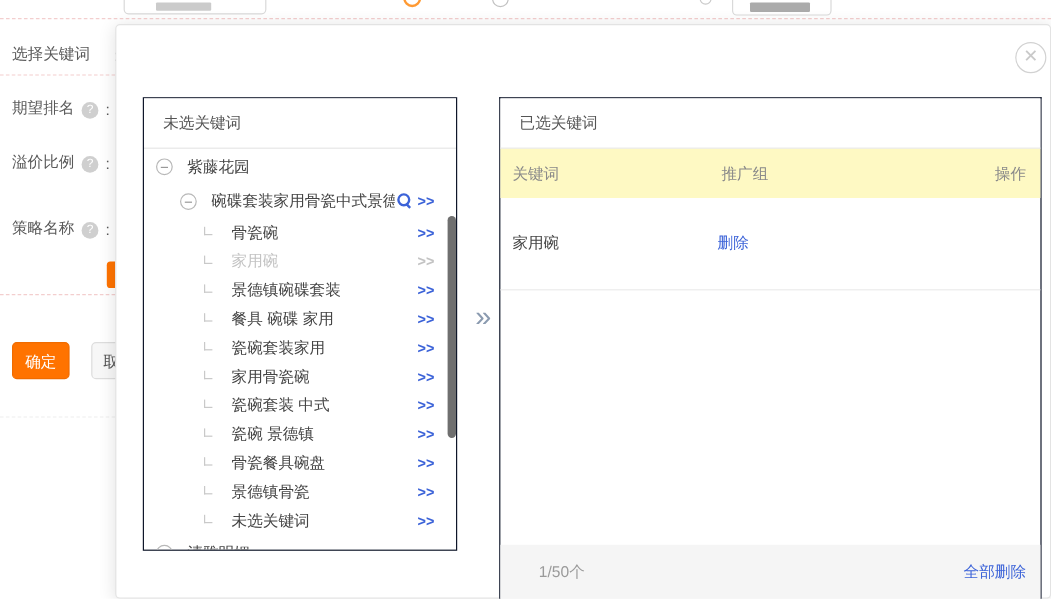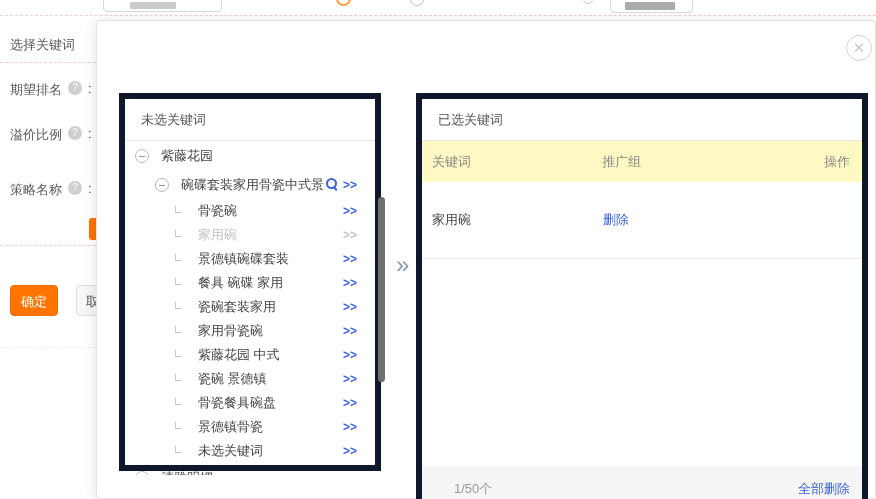--- a/index.html
+++ b/index.html
@@ -6,38 +6,38 @@
   html,body { width:876px; height:499px; overflow:hidden; background:#fff;
     font-family:"Liberation Sans","DejaVu Sans",sans-serif; }
 
   
   #page { position:relative; width:876px; height:499px; background:#fff; }
   .dash-line { position:absolute; border-top:1px dashed #f3cece; }
   .frag-box { position:absolute; background:#fff; border:1px solid #d9d9d9; border-radius:4px; }
   .frag-smudge { position:absolute; background:#b9b9b9; opacity:.75; border-radius:1px; }
   .frag-circle { position:absolute; border-radius:50%; background:#fff; }
 
-  .bg-field { position:absolute; left:10px; display:flex; align-items:flex-start; color:#595959; font-size:13px; }
+  .bg-field { position:absolute; left:10px; display:flex; align-items:flex-end; color:#595959; font-size:13px; }
   .bg-field .colon { color:#595959; }
   .help-icon { display:inline-block; width:14px; height:14px; border-radius:50%; background:#cfcfcf;
     color:#fff; font-size:10px; line-height:14px; text-align:center; margin:0 6px 0 6px; }
 
   .btn { position:absolute; height:31px; border-radius:4px; font-size:13px; text-align:center; line-height:31px; cursor:pointer; }
   .btn-confirm { left:10px; top:285px; width:48px; background:#ff7300; color:#fff; border:1px solid #f06c00; }
   .btn-cancel  { left:76px; top:285px; width:40px; background:#f7f7f7; color:#555; border:1px solid #ddd; text-align:left; padding-left:9px; }
   .orange-frag { position:absolute; left:89px; top:218px; width:7px; height:22px; background:#ff7300; border-radius:3px 0 0 3px; }
 
   
   #modal { position:absolute; left:96px; top:20px; width:780px; height:479px; background:#fff;
     border:1px solid #e3e3e3; border-radius:4px; box-shadow:0 2px 14px rgba(0,0,0,.12); }
   .close-btn { position:absolute; left:749px; top:14px; width:26px; height:26px; border:1px solid #d2d2d2;
     border-radius:50%; color:#c9c9c9; font-size:15px; line-height:24px; text-align:center; cursor:pointer; }
 
   
-  .panel { position:absolute; background:#fff; border:6px solid #0f172a;margin-top:12px; }
+  .panel { position:absolute; background:#fff; border:1px solid #0f172a; }
   #left-panel { left:22px; top:60px; width:262px; height:378px; }
   .panel-header { height:42px; line-height:42px; padding-left:16px; font-size:13px; color:#555;
     border-bottom:1px solid #e7e7e7; background:#fff; }
   #tree { position:relative; height:334px; overflow:hidden; }
   .tree-row { display:flex; align-items:center; font-size:13px; color:#444; cursor:pointer; }
   .tree-row.lvl1 { height:29px; padding-left:10px;align-items:center; }
   .tree-row.lvl2 { height:29px; padding-left:30px; }
   .tree-row.lvl3 { height:24px; padding-left:50px; }
   .collapse-icon { width:14px; height:14px; border:1px solid #b8b8b8; border-radius:50%; position:relative; flex:0 0 14px; }
   .collapse-icon::after { content:""; position:absolute; left:3px; top:6px; width:6px; height:1px; background:#999; }
@@ -156,21 +156,21 @@
             <span class="tree-label">瓷碗套装家用</span>
             <span class="tree-action">&gt;&gt;</span>
           </div>
           <div class="tree-row lvl3">
             <span class="leaf-elbow"></span>
             <span class="tree-label">家用骨瓷碗</span>
             <span class="tree-action">&gt;&gt;</span>
           </div>
           <div class="tree-row lvl3">
             <span class="leaf-elbow"></span>
-            <span class="tree-label">紫藤花园 中式</span>
+            <span class="tree-label">瓷碗套装 中式</span>
             <span class="tree-action">&gt;&gt;</span>
           </div>
           <div class="tree-row lvl3">
             <span class="leaf-elbow"></span>
             <span class="tree-label">瓷碗 景德镇</span>
             <span class="tree-action">&gt;&gt;</span>
           </div>
           <div class="tree-row lvl3">
             <span class="leaf-elbow"></span>
             <span class="tree-label">骨瓷餐具碗盘</span>

